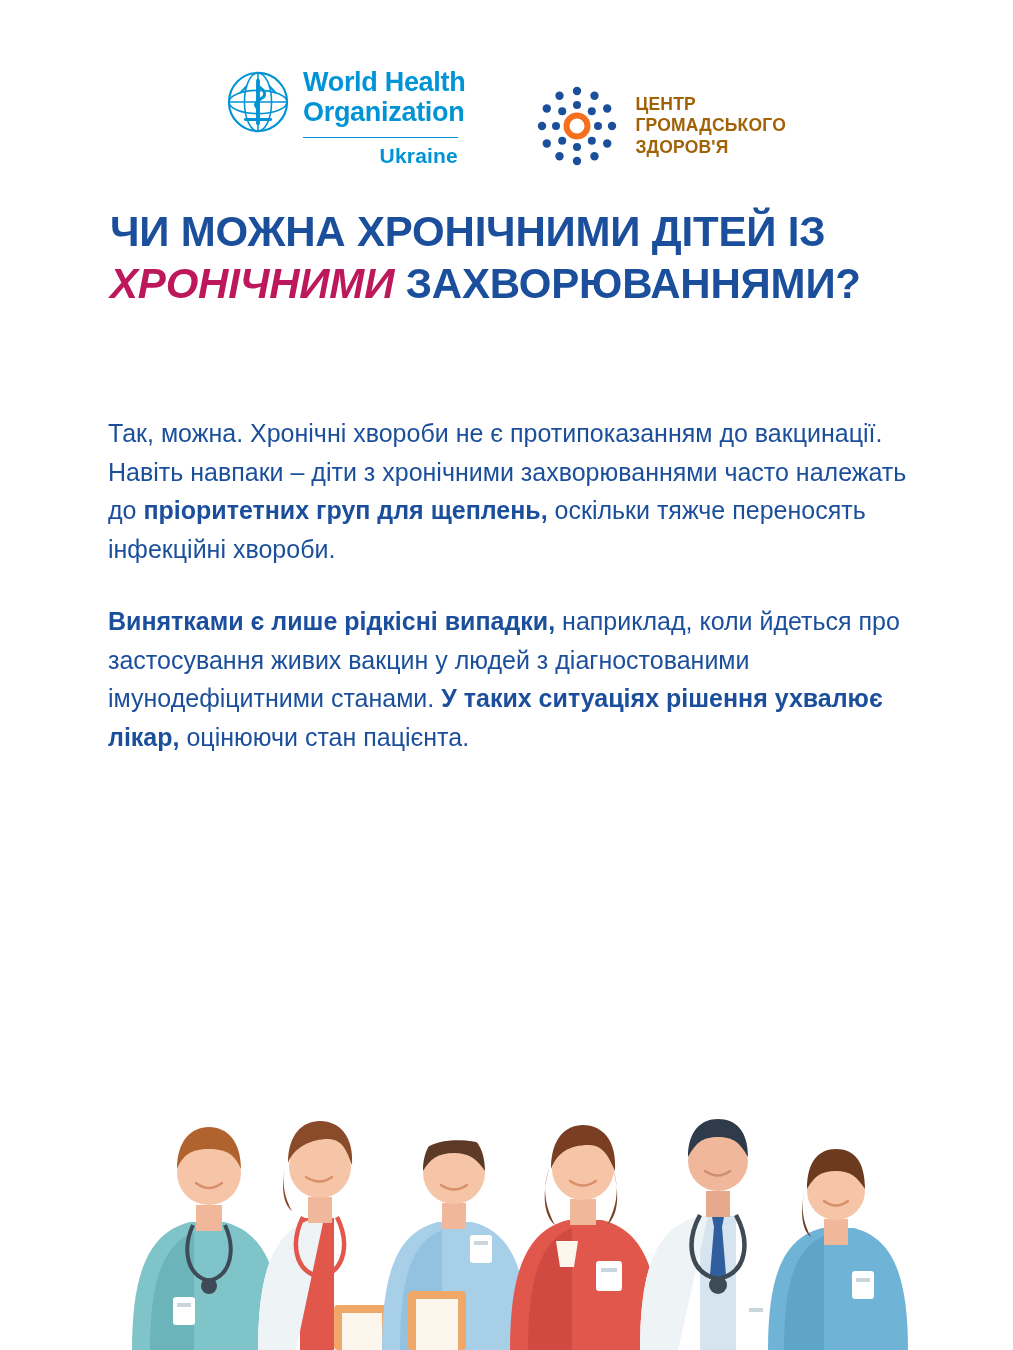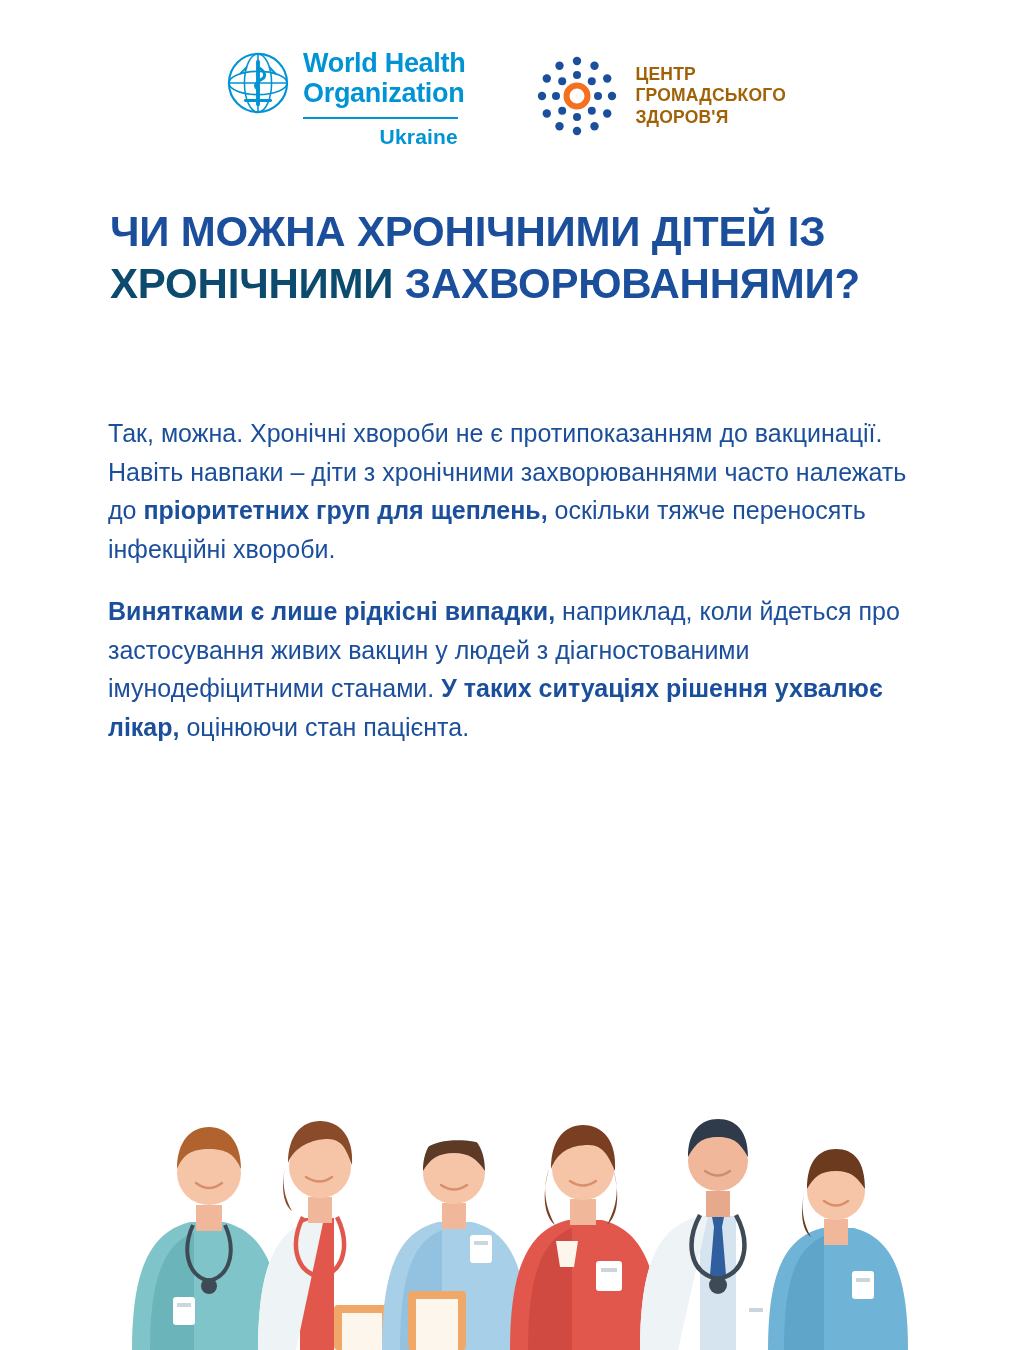--- a/index.html
+++ b/index.html
@@ -18,21 +18,21 @@
   }
 
   
   .logos {
     position: absolute;
     top: 48px;
     left: 0;
     width: 1013px;
     height: 120px;
     display: flex;
-    align-items: flex-start;
+    align-items: flex-end;
     justify-content: center;
     gap: 70px;
   }
   .who-logo {
     display: flex;
     align-items: flex-start;
     gap: 14px;
   }
   .who-emblem { width: 62px; height: 62px; flex: 0 0 auto; margin-top: 4px; }
   .who-text-block { display: flex; flex-direction: column; }
@@ -79,34 +79,34 @@
     position: absolute;
     top: 206px;
     left: 110px;
     width: 830px;
     font-size: 42px;
     font-weight: bold;
     line-height: 1.23;
     color: #1b4f9c;
     letter-spacing: -0.2px;
   }
-  .hl-accent { color: #0c4a6e; }
+  .hl-accent { color: #be185d; font-style: italic; }
 
   
   .body-copy {
     position: absolute;
     top: 414px;
     left: 108px;
     width: 830px;
     color: #1b4f9c;
     font-size: 25px;
     line-height: 1.54;
   }
   .para { margin: 0; }
-  .para.second { margin-top: 24px; }
+  .para.second { margin-top: 34px; }
   .para b { font-weight: bold; }
 
   
   .illustration {
     position: absolute;
     left: 0;
     bottom: 0;
     width: 1013px;
     height: 285px;
   }

